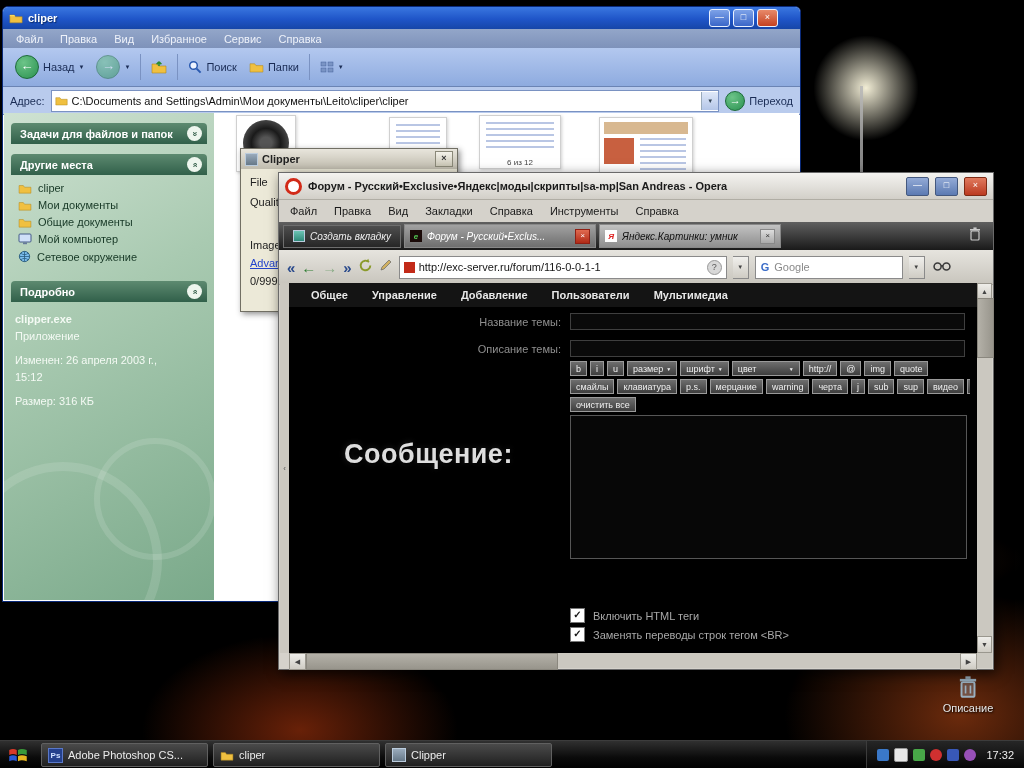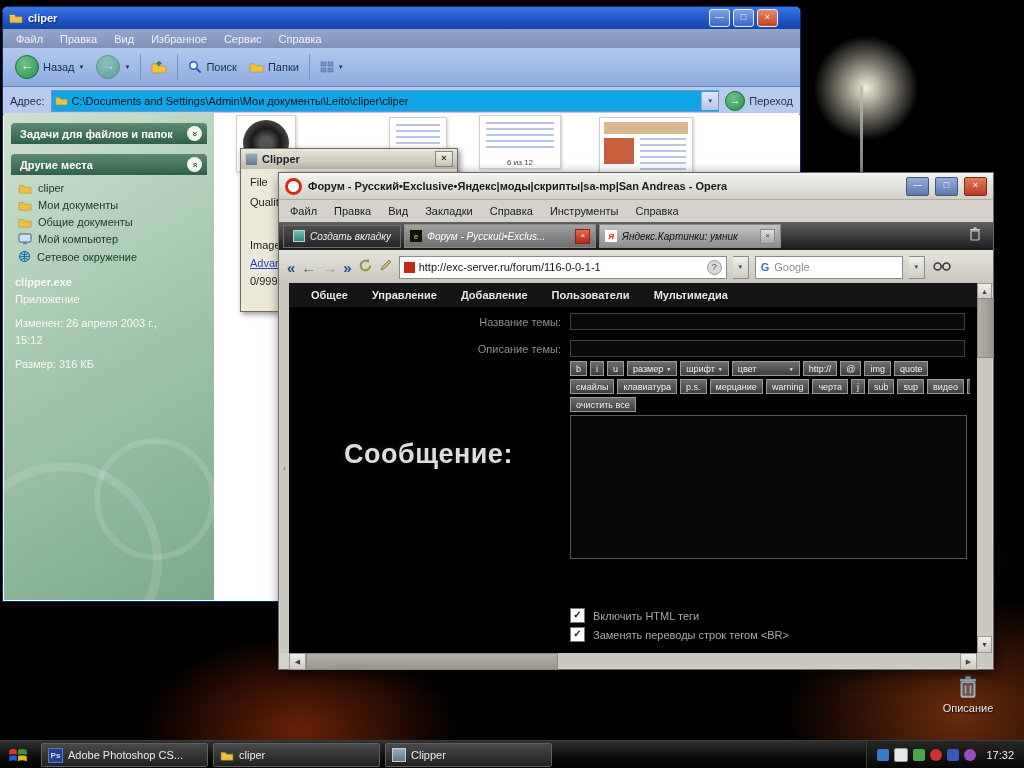--- a/index.html
+++ b/index.html
@@ -24,21 +24,21 @@
                display:flex;align-items:center;padding:0 6px;color:#1a2c55;}
   .tbtn{display:flex;align-items:center;gap:4px;font-size:11px;padding:0 6px;height:30px;}
   .circ{width:22px;height:22px;border-radius:50%;background:radial-gradient(circle at 35% 30%,#6cc488,#2a9150);
         border:1px solid #1c6a38;color:#fff;font-size:13px;line-height:20px;text-align:center;font-weight:bold;flex:none;}
   .circ.dim{opacity:.5;}
   .circ.small{width:18px;height:18px;font-size:11px;line-height:16px;}
   .tsep{width:1px;height:26px;background:#7a92c2;margin:0 4px;}
   .dd{font-size:6px;}
   .exp-addr{height:27px;background:#b9cbed;border-bottom:1px solid #6b84b4;display:flex;align-items:center;
             gap:6px;padding:0 7px;font-size:11px;color:#1a2c55;}
-  .addr-input{flex:1;height:20px;background:#0ea5e9;border:1px solid #7a92c2;display:flex;align-items:center;
+  .addr-input{flex:1;height:20px;background:#ffffff;border:1px solid #7a92c2;display:flex;align-items:center;
               font-size:11px;color:#111;padding:0 0 0 3px;gap:4px;white-space:nowrap;overflow:hidden;}
   .addr-dd{width:16px;height:18px;margin-left:auto;background:linear-gradient(#dfe8f8,#b4c6e8);
            border-left:1px solid #9ab;text-align:center;font-size:6px;line-height:18px;color:#345;flex:none;}
   .go-btn{display:flex;align-items:center;gap:4px;}
   .exp-body{position:absolute;left:1px;right:1px;top:106px;bottom:1px;display:flex;}
   .exp-side{width:210px;flex:none;position:relative;overflow:hidden;
             background:linear-gradient(150deg,#cfe2d2 0%,#a9cab1 40%,#7aa98a 100%);}
   .swirl{position:absolute;border-radius:50%;border:9px solid rgba(255,255,255,.13);}
   .sb-head{margin:10px 7px 0;height:21px;border-radius:4px 4px 0 0;background:linear-gradient(#5d8a70,#31604a);
            color:#fff;font-size:11px;font-weight:bold;display:flex;align-items:center;justify-content:space-between;
@@ -303,20 +303,26 @@
             <span>Мой компьютер</span>
           </div>
           <div class="sb-item">
             <svg width="13" height="13" viewBox="0 0 14 14">
                 <circle cx="7" cy="7" r="5.5" fill="#7ec0f0" stroke="#24567a"></circle>
                 <path d="M1.5 7h11M7 1.5v11M3 3.5c2.5 2 5.5 2 8 0M3 10.5c2.5-2 5.5-2 8 0" stroke="#24567a" fill="none" stroke-width=".8"></path>
               </svg>
             <span>Сетевое окружение</span>
           </div>
         </div>
+        <div class="sb-head" style="margin-top:16px;">
+          <span>Подробно</span>
+          <span class="chv-circle">
+              <span class="chv">»</span>
+            </span>
+        </div>
         <div class="sb-details">
           <div class="fname">clipper.exe</div>
           <div>Приложение</div>
           <div style="height:8px;"></div>
           <div class="pre">Изменен: 26 апреля 2003 г.,
 15:12</div>
           <div style="height:8px;"></div>
           <div>Размер: 316 КБ</div>
         </div>
       </div>

